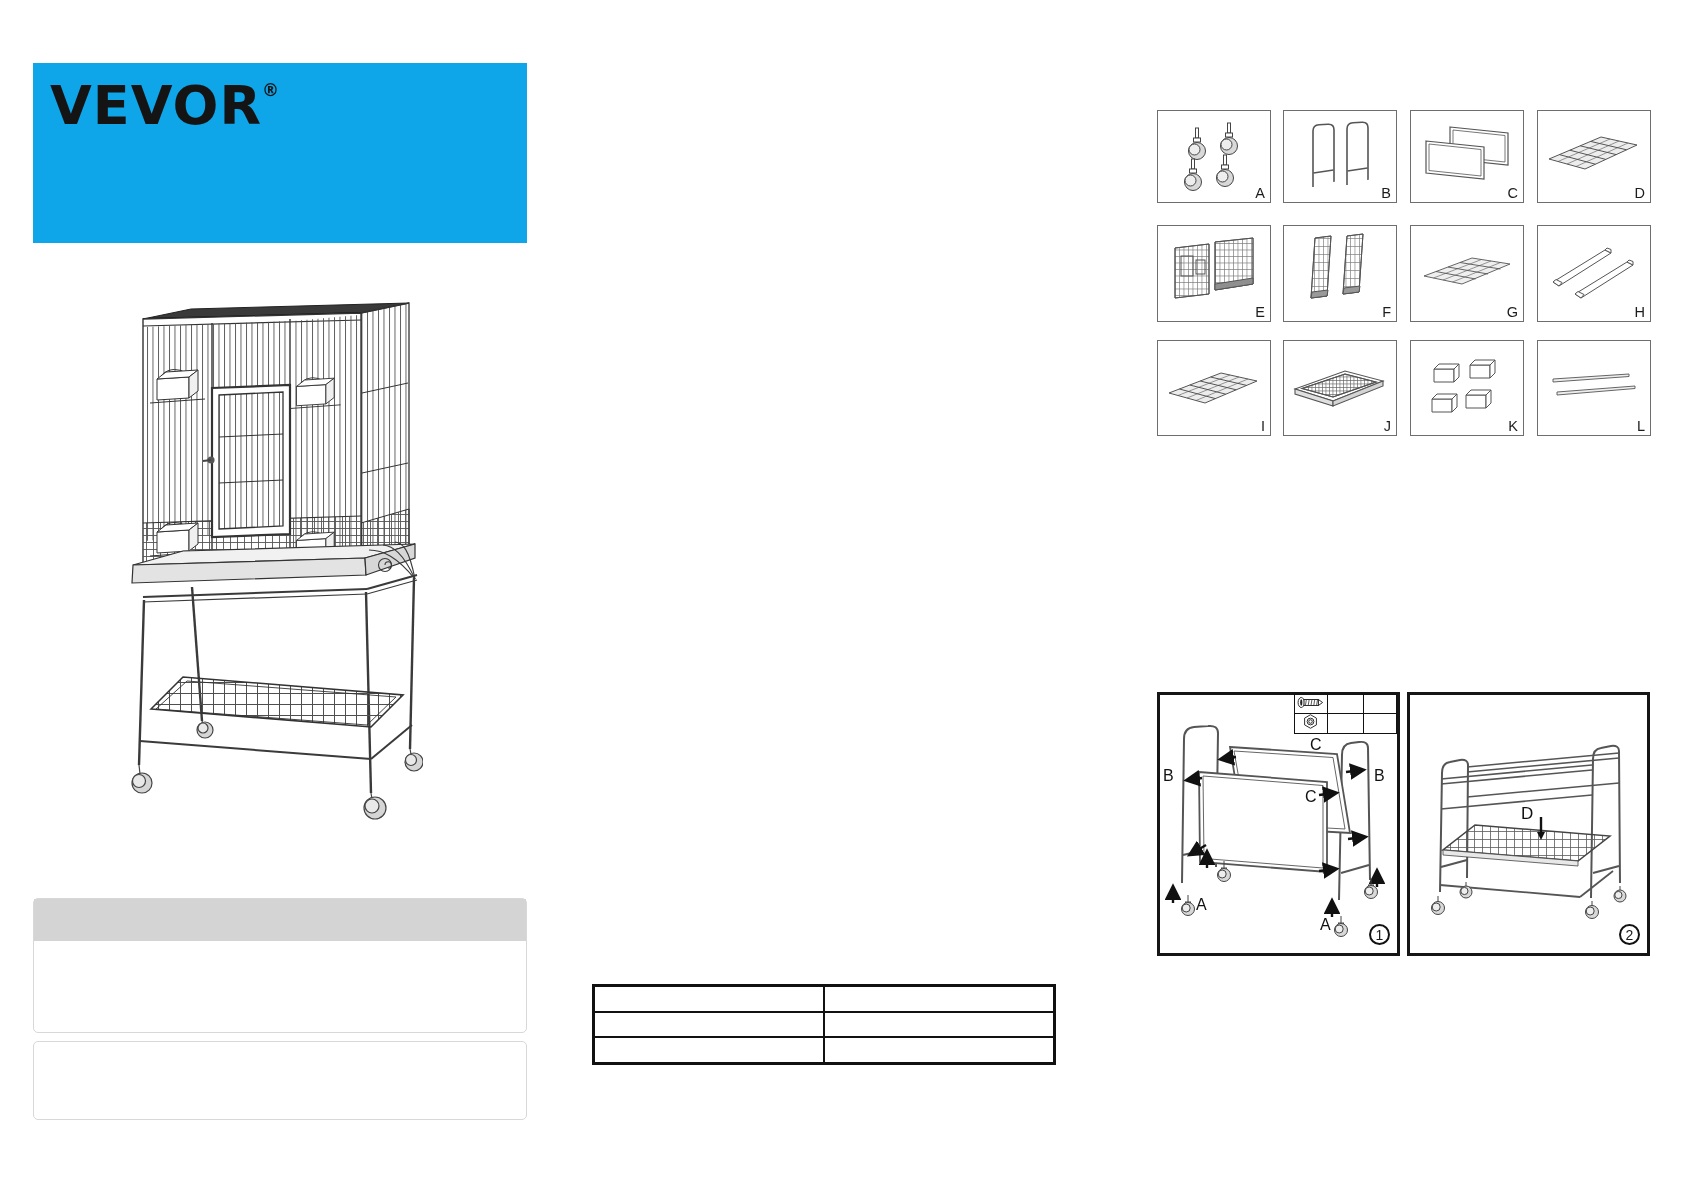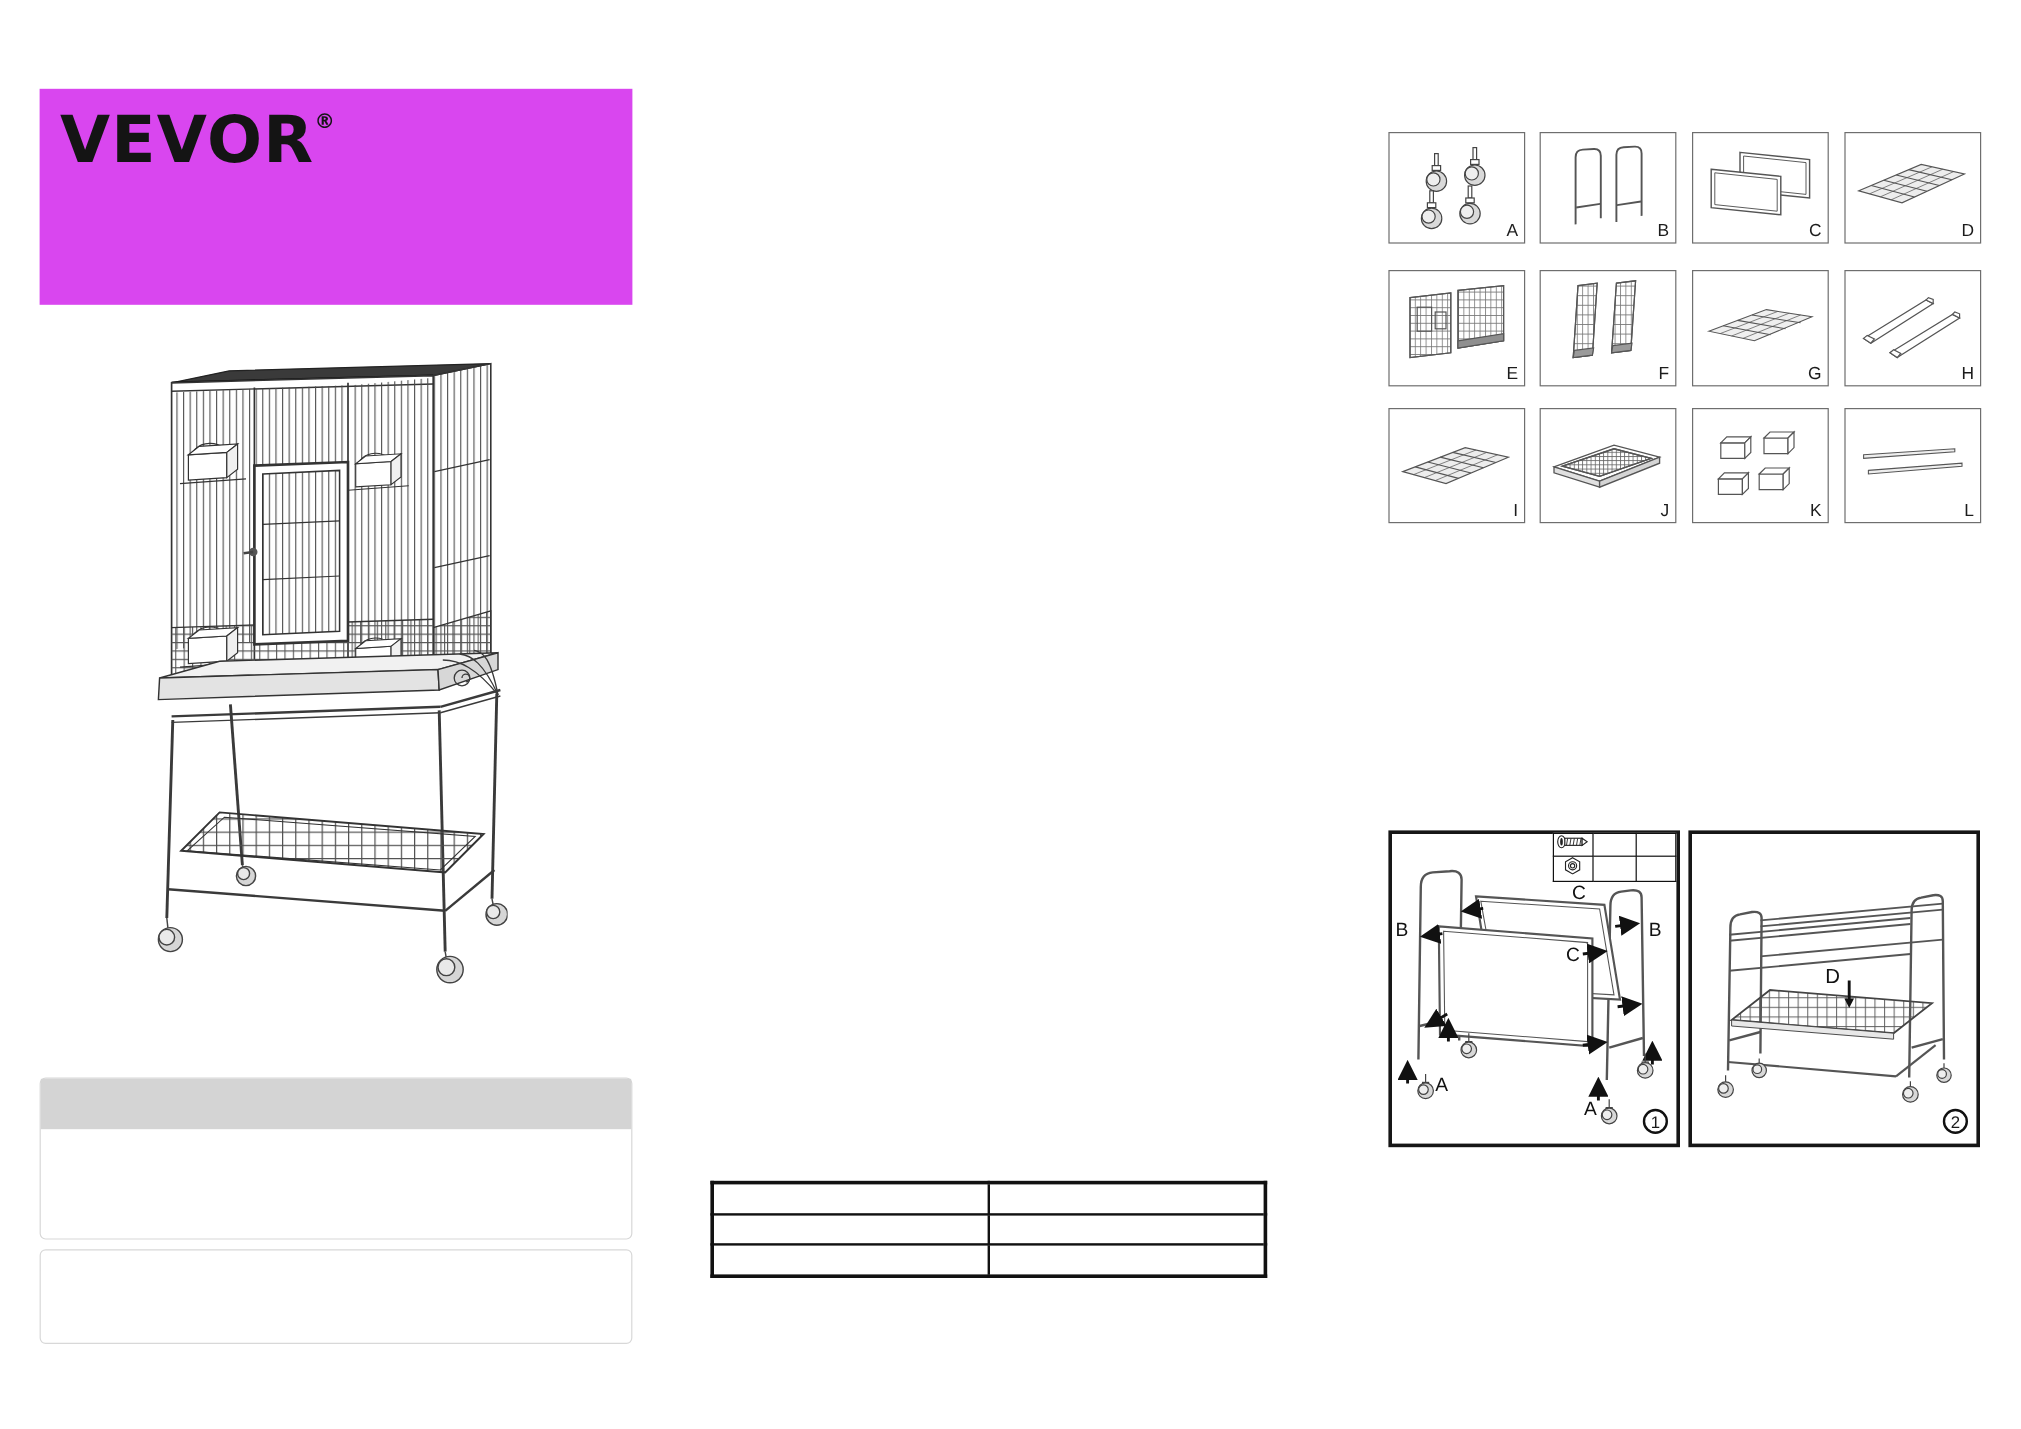--- a/index.html
+++ b/index.html
@@ -1,20 +1,20 @@
 <!DOCTYPE html>
 <html><head>
 <meta charset="utf-8">
 <style>
   html,body{margin:0;padding:0;background:#fff;}
   body{font-family:"Liberation Sans",sans-serif;color:#1a1a1a;}
   .page{position:relative;width:1684px;height:1191px;background:#ffffff;overflow:hidden;}
   .abs{position:absolute;}
   
-  .banner{left:33px;top:63px;width:494px;height:180px;background:#d946ef;margin-top:11px;}
+  .banner{left:33px;top:63px;width:494px;height:180px;background:#0ea5e9;}
   .logo{left:17px;top:16px;font-family:"DejaVu Sans",sans-serif;font-weight:900;
         font-size:54px;letter-spacing:1px;color:#141414;line-height:1;}
   .regmark{font-size:17px;font-weight:700;vertical-align:28px;letter-spacing:0;}
   
   .part-box{width:114px;height:94px;background:#fff;border:1.5px solid #6e6e6e;box-sizing:border-box;}
   .part-label{position:absolute;right:5px;bottom:1px;font-size:14.5px;color:#1c1c1c;}
   .part-icon{position:absolute;left:3px;top:4px;width:104px;height:80px;}
   
   .apanel{width:243px;height:264px;border:3px solid #161616;box-sizing:border-box;background:#fff;}
   .apanel svg.diagram{position:absolute;left:0;top:0;width:237px;height:258px;}

